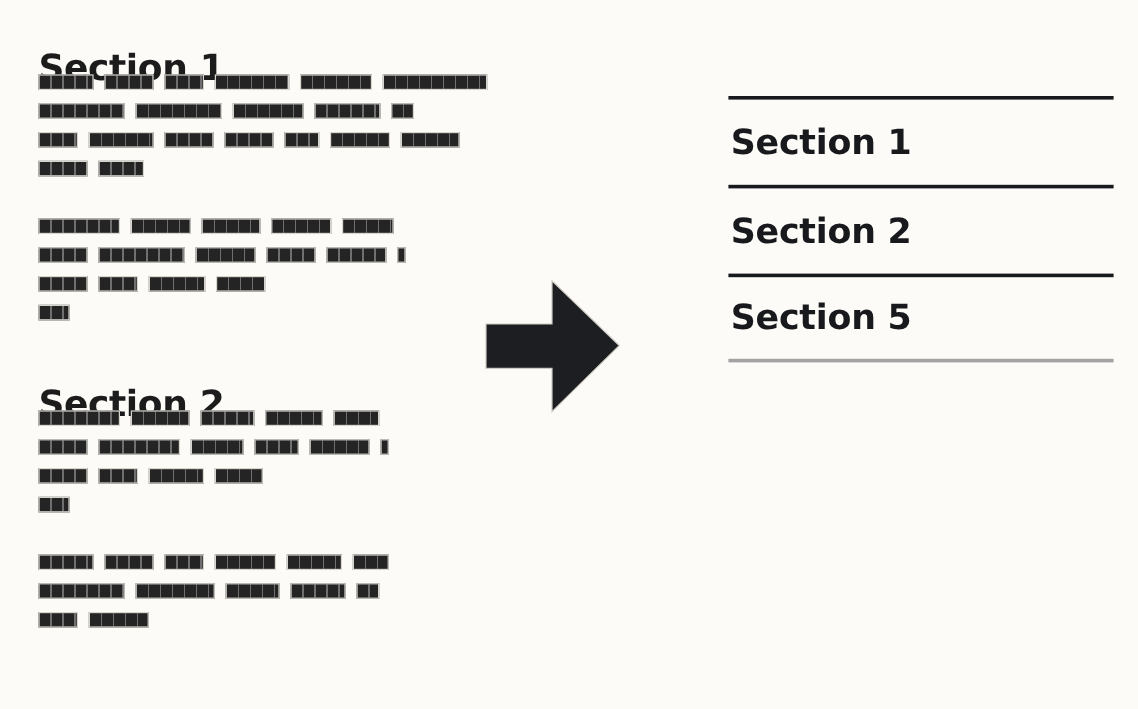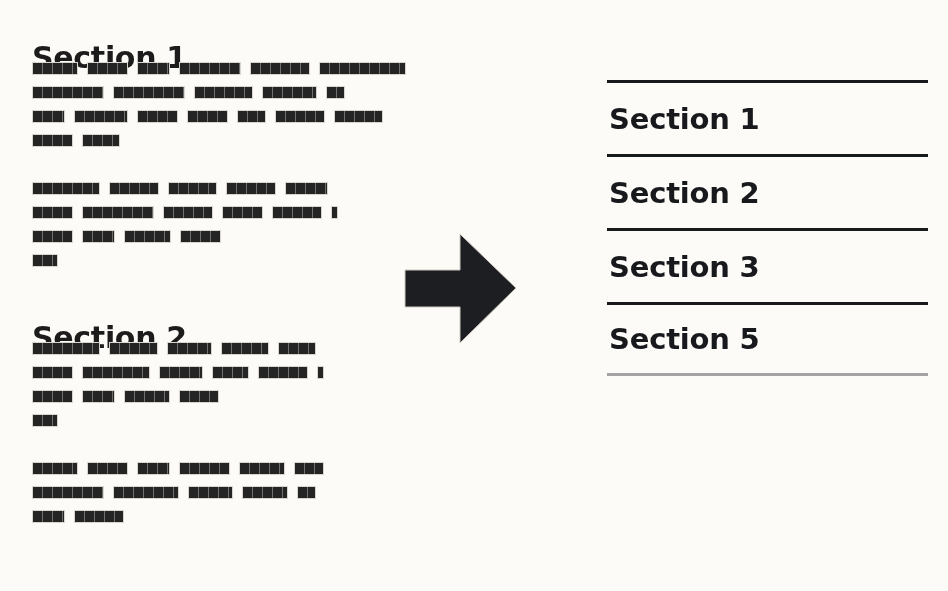--- a/index.html
+++ b/index.html
@@ -164,20 +164,17 @@
 
   <div id="right-column">
 
   <div class="summary-row">
         <span class="summary-label">Section 1</span>
       </div>
       <div class="summary-row">
         <span class="summary-label">Section 2</span>
       </div>
       <div class="summary-row">
-        <span class="summary-label">Section 3</span>
-      </div>
-      <div class="summary-row">
         <span class="summary-label">Section 5</span>
       </div>
     </div>
 
 </div>
 
 </body></html>

